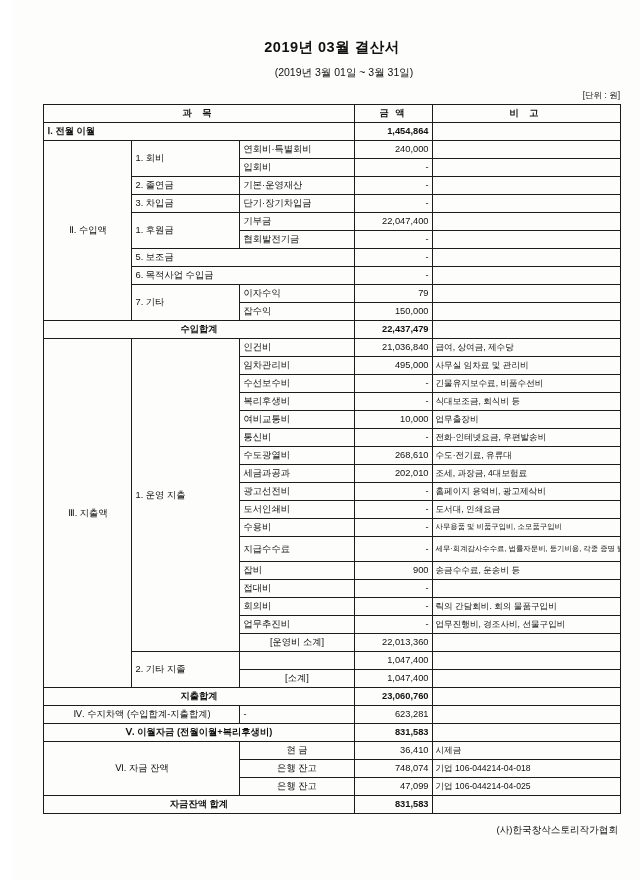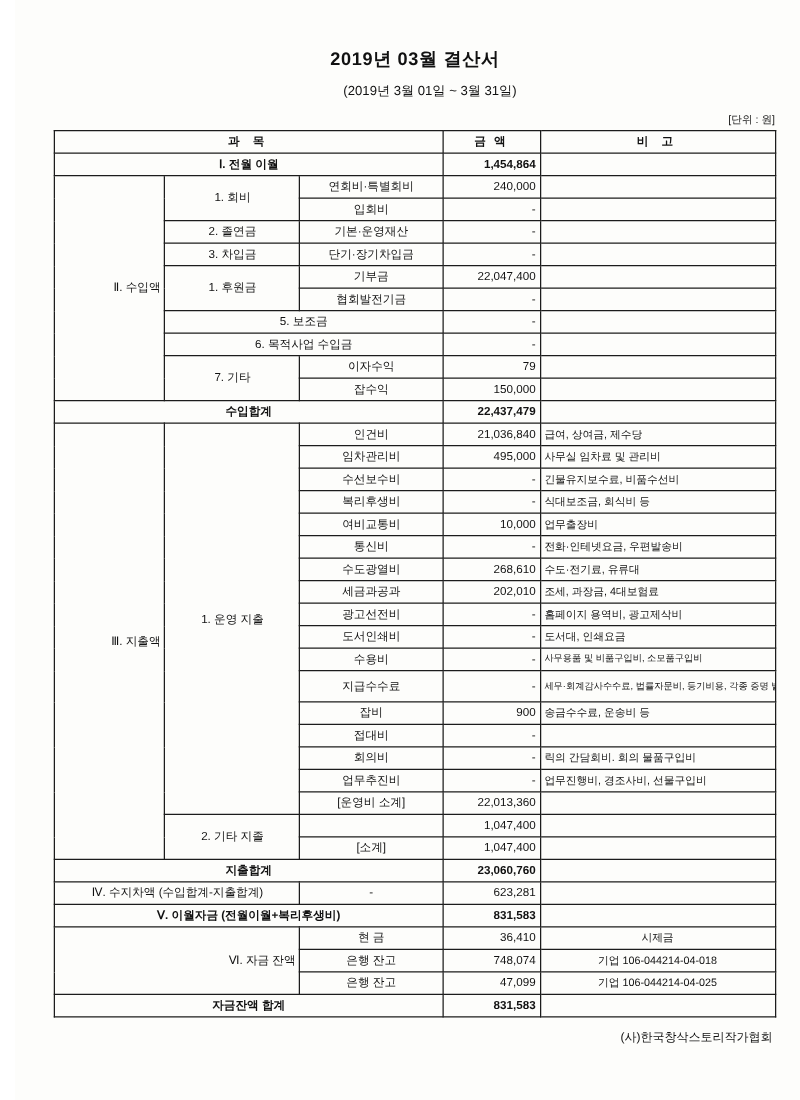--- a/index.html
+++ b/index.html
@@ -51,27 +51,27 @@
     border: 1px solid #1c1c1c;
     padding: 1px 3px;
     height: 15px;
     vertical-align: middle;
     line-height: 1.15;
     overflow: hidden;
     white-space: nowrap;
   }
   .c-center { text-align: center; }
   .c-right  { text-align: right; }
-  .c-left   { text-align: center; margin-top: 19px; }
+  .c-left   { text-align: left; margin-top: 19px; }
   .bold     { font-weight: bold; }
   .hdr { text-align: center; font-weight: bold; letter-spacing: 4px; }
   .hdr2 { text-align: center; font-weight: bold; letter-spacing: 2px; margin-top: 36px; }
   .note { font-size: 8.6px; }
   .note-small { font-size: 7.4px; line-height: 1.25; white-space: normal; }
-  .vlabel { text-align: right; }
+  .vlabel { text-align: center; }
   .footer {
     text-align: right;
     font-size: 9.6px;
     margin: 10px 34px 0 0;
   }
   .amt { font-variant-numeric: tabular-nums; }
   .sum-row td { font-weight: bold; }
 </style>
 </head>
 <body>

